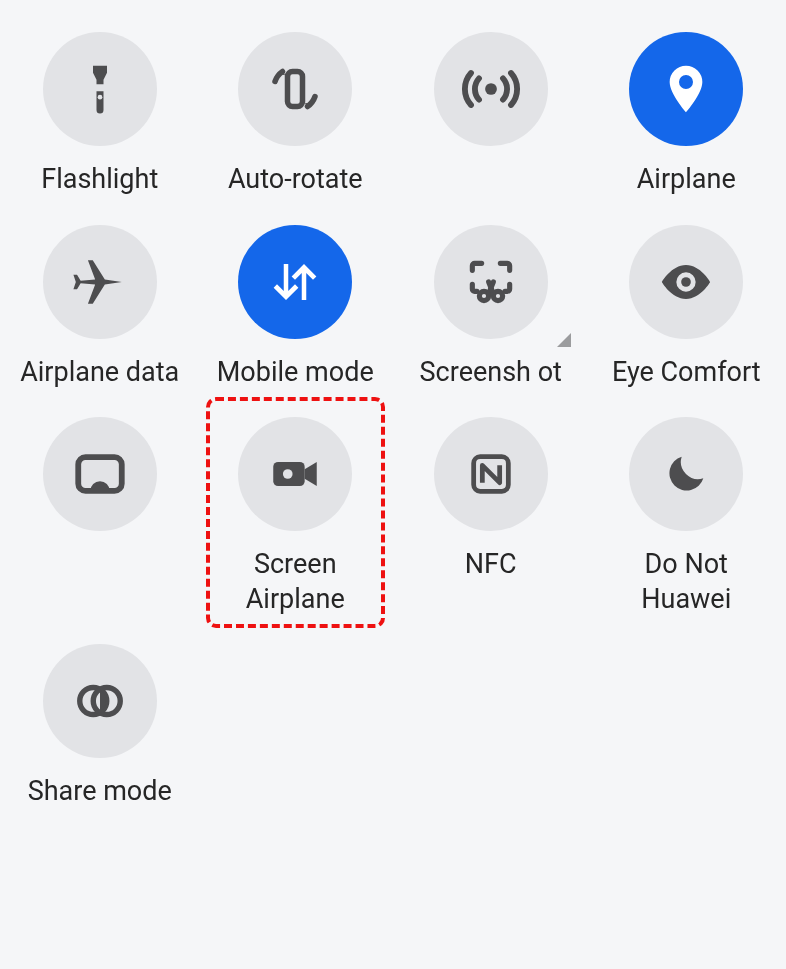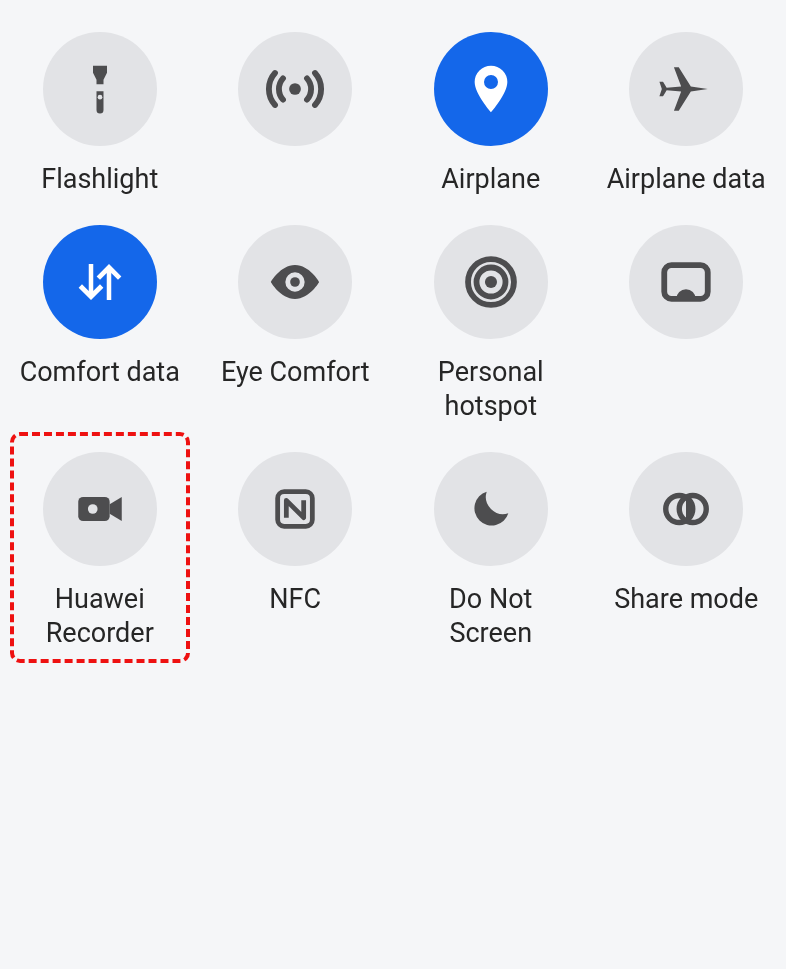--- a/index.html
+++ b/index.html
@@ -78,20 +78,32 @@
     <div class="circle">
       <svg width="56" height="56" viewBox="0 0 24 24" fill="currentColor">
           <path d="M9 2h6v3l-1.5 3v2h-3V8L9 5V2zm1.5 11h3v8a1.5 1.5 0 0 1-3 0v-8z"></path>
           <circle cx="12" cy="15.5" r="1" fill="#e2e3e6"></circle>
         </svg>
     </div>
     <div class="label">Flashlight</div>
   </div>
 
 
+  <div class="tile">
+    <div class="circle">
+      <svg width="60" height="60" viewBox="0 0 24 24" fill="none" stroke="currentColor" stroke-width="2.2">
+          <rect x="9" y="5" width="6" height="14" rx="2"></rect>
+          <path d="M4 9a8 8 0 0 1 3-4" stroke-linecap="round"></path>
+          <path d="M20 15a8 8 0 0 1-3 4" stroke-linecap="round"></path>
+          <path d="M7 4l-1 2 2 .5" fill="currentColor" stroke="none"></path>
+          <path d="M17 20l1-2-2-.5" fill="currentColor" stroke="none"></path>
+        </svg>
+    </div>
+    <div class="label">Auto-rotate</div>
+  </div>
 
   <div class="tile">
     <div class="circle">
       <svg width="64" height="64" viewBox="0 0 24 24" fill="none" stroke="currentColor" stroke-width="2.2" stroke-linecap="round">
           <circle cx="12" cy="12" r="2.2" fill="currentColor" stroke="none"></circle>
           <path d="M7.5 8a6 6 0 0 0 0 8"></path>
           <path d="M16.5 8a6 6 0 0 1 0 8"></path>
           <path d="M4.5 6a9 9 0 0 0 0 12"></path>
           <path d="M19.5 6a9 9 0 0 1 0 12"></path>
         </svg>
@@ -116,83 +128,89 @@
     <div class="label">Airplane data</div>
   </div>
 
   <div class="tile">
     <div class="circle active">
       <svg width="54" height="54" viewBox="0 0 24 24" fill="currentColor">
           <path d="M8 4v12l-3-3-1.5 1.5L9 20l5.5-5.5L13 13l-3 3V4H8z" transform="translate(-1 0)"></path>
           <path d="M16 20V8l3 3 1.5-1.5L15 4 9.5 9.5 11 11l3-3v12h2z" transform="translate(1 0)"></path>
         </svg>
     </div>
-    <div class="label">Comfort data</div>
-  </div>
-
+    <div class="label">Mobile mode</div>
+  </div>
+
+  <div class="tile">
+    <div class="circle">
+      <svg width="56" height="56" viewBox="0 0 24 24" fill="none" stroke="currentColor" stroke-width="2.2" stroke-linecap="round">
+          <path d="M4 7V5a1 1 0 0 1 1-1h3"></path>
+          <path d="M20 7V5a1 1 0 0 0-1-1h-3"></path>
+          <path d="M4 13v2a1 1 0 0 0 1 1h1"></path>
+          <path d="M20 13v2a1 1 0 0 1-1 1h-1"></path>
+          <circle cx="9" cy="18" r="2"></circle>
+          <circle cx="15" cy="18" r="2"></circle>
+          <path d="M11 17l2-5"></path>
+          <path d="M13 17l-2-5"></path>
+        </svg>
+    </div>
+    <div class="label">Screensh ot</div>
+    <div class="expand-triangle"></div>
+  </div>
 
   <div class="tile">
     <div class="circle">
       <svg width="58" height="58" viewBox="0 0 24 24" fill="currentColor">
           <path d="M12 5C6 5 2 12 2 12s4 7 10 7 10-7 10-7-4-7-10-7zm0 11a4 4 0 1 1 0-8 4 4 0 0 1 0 8z"></path>
           <circle cx="12" cy="12" r="2"></circle>
         </svg>
     </div>
     <div class="label">Eye Comfort</div>
   </div>
 
-  <div class="tile">
-    <div class="circle">
-      <svg width="58" height="58" viewBox="0 0 24 24" fill="none" stroke="currentColor" stroke-width="2.4" stroke-linecap="round">
-          <circle cx="12" cy="12" r="2.5" fill="currentColor" stroke="none"></circle>
-          <circle cx="12" cy="12" r="6"></circle>
-          <circle cx="12" cy="12" r="9.5"></circle>
-        </svg>
-    </div>
-    <div class="label">Personal hotspot</div>
-  </div>
 
   <div class="tile">
     <div class="circle">
       <svg width="58" height="58" viewBox="0 0 24 24" fill="none" stroke="currentColor" stroke-width="2.4" stroke-linecap="round">
           <rect x="3" y="5" width="18" height="14" rx="3"></rect>
           <path d="M8 19a4 4 0 0 1 8 0" fill="currentColor" stroke="none"></path>
         </svg>
     </div>
   </div>
 
   <div class="tile">
     <div class="highlight"></div>
     <div class="circle">
       <svg width="58" height="58" viewBox="0 0 24 24" fill="currentColor">
           <rect x="3" y="7" width="13" height="10" rx="2"></rect>
           <path d="M16 10l5-3v10l-5-3z"></path>
           <circle cx="9" cy="12" r="2" fill="#e2e3e6"></circle>
         </svg>
     </div>
-    <div class="label">Huawei Recorder</div>
+    <div class="label">Screen Airplane</div>
   </div>
 
   <div class="tile">
     <div class="circle">
       <svg width="52" height="52" viewBox="0 0 24 24" fill="none" stroke="currentColor" stroke-width="2.2">
           <rect x="4" y="4" width="16" height="16" rx="3"></rect>
           <path d="M8 16V8l8 8V8" stroke-linejoin="round"></path>
         </svg>
     </div>
     <div class="label">NFC</div>
   </div>
 
   <div class="tile">
     <div class="circle">
       <svg width="52" height="52" viewBox="0 0 24 24" fill="currentColor">
           <path d="M20 14A8 8 0 0 1 10 4a8 8 0 1 0 10 10z"></path>
         </svg>
     </div>
-    <div class="label">Do Not Screen</div>
+    <div class="label">Do Not Huawei</div>
   </div>
 
   <div class="tile">
     <div class="circle">
       <svg width="54" height="54" viewBox="0 0 24 24" fill="none" stroke="currentColor" stroke-width="2.4">
           <circle cx="9" cy="12" r="6"></circle>
           <circle cx="15" cy="12" r="6"></circle>
           <path d="M12 7a6 6 0 0 1 0 10z" fill="currentColor" stroke="none"></path>
         </svg>
     </div>

